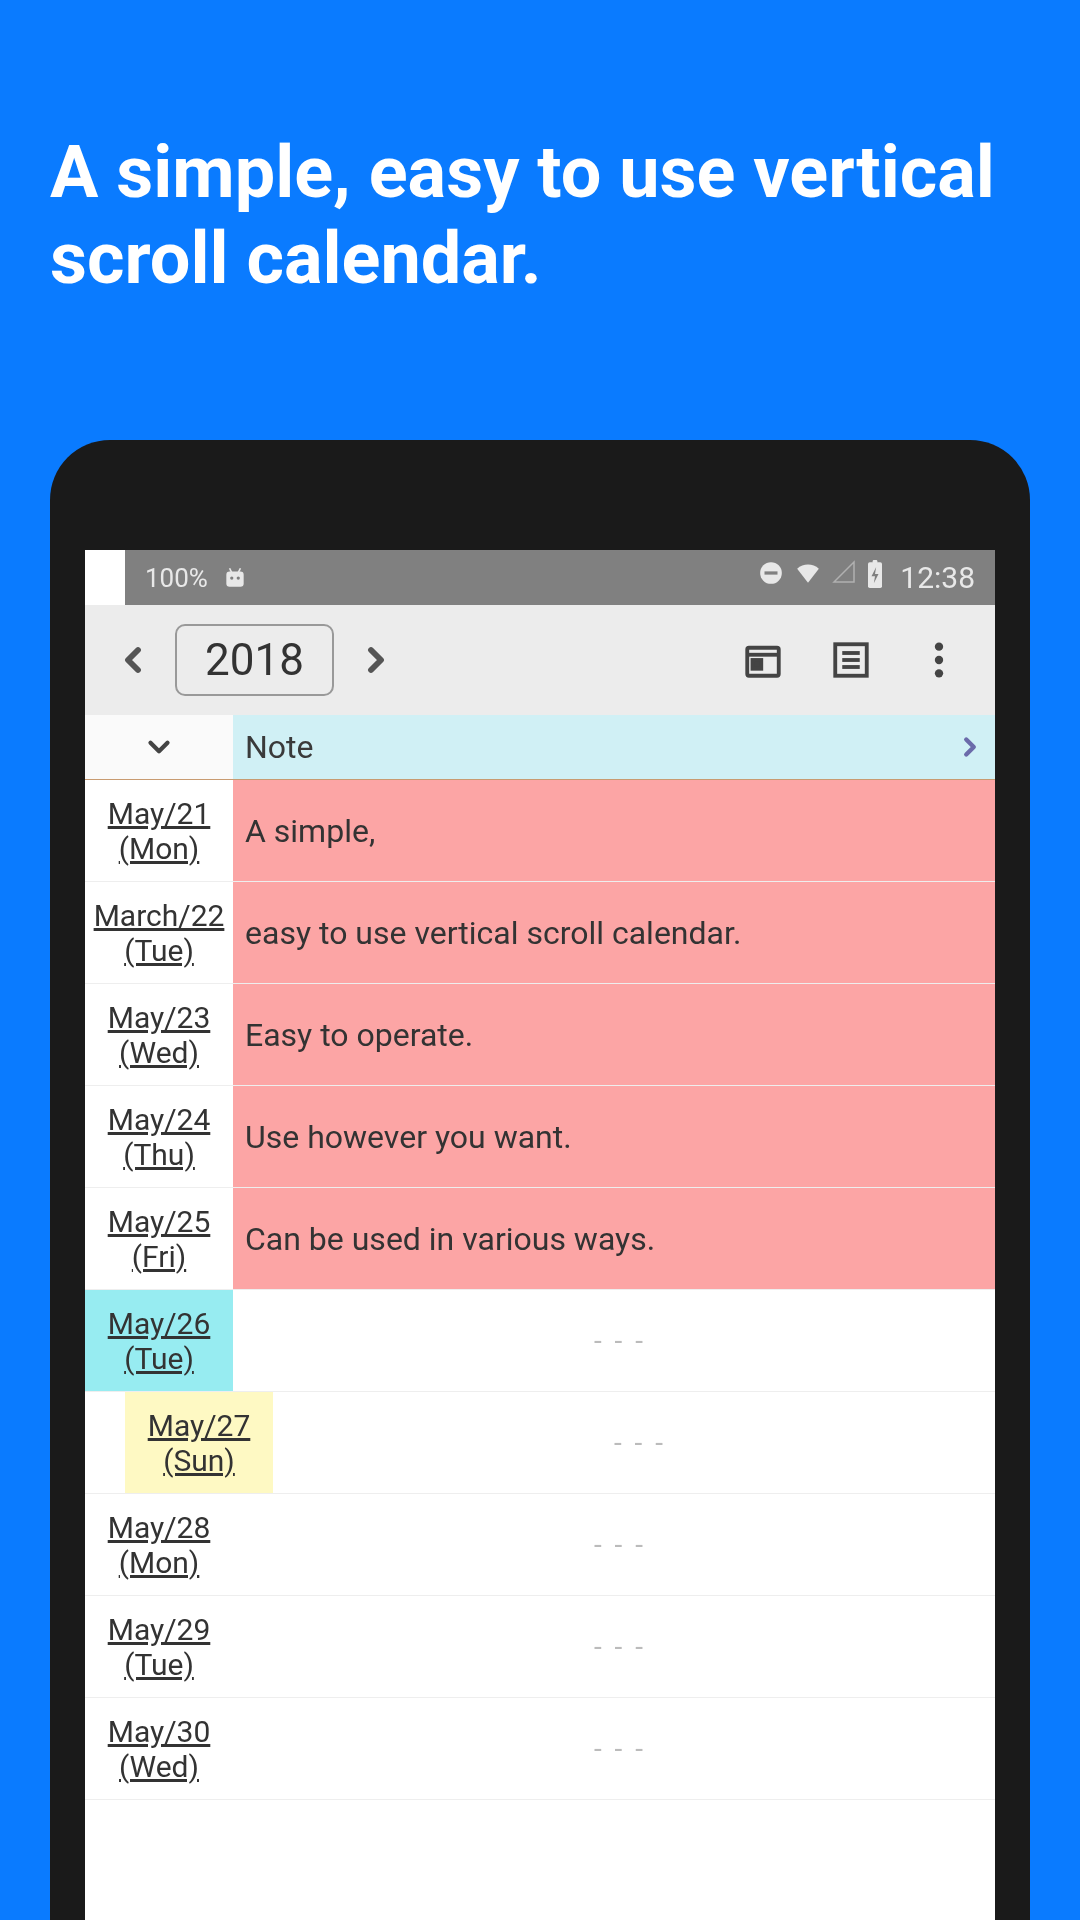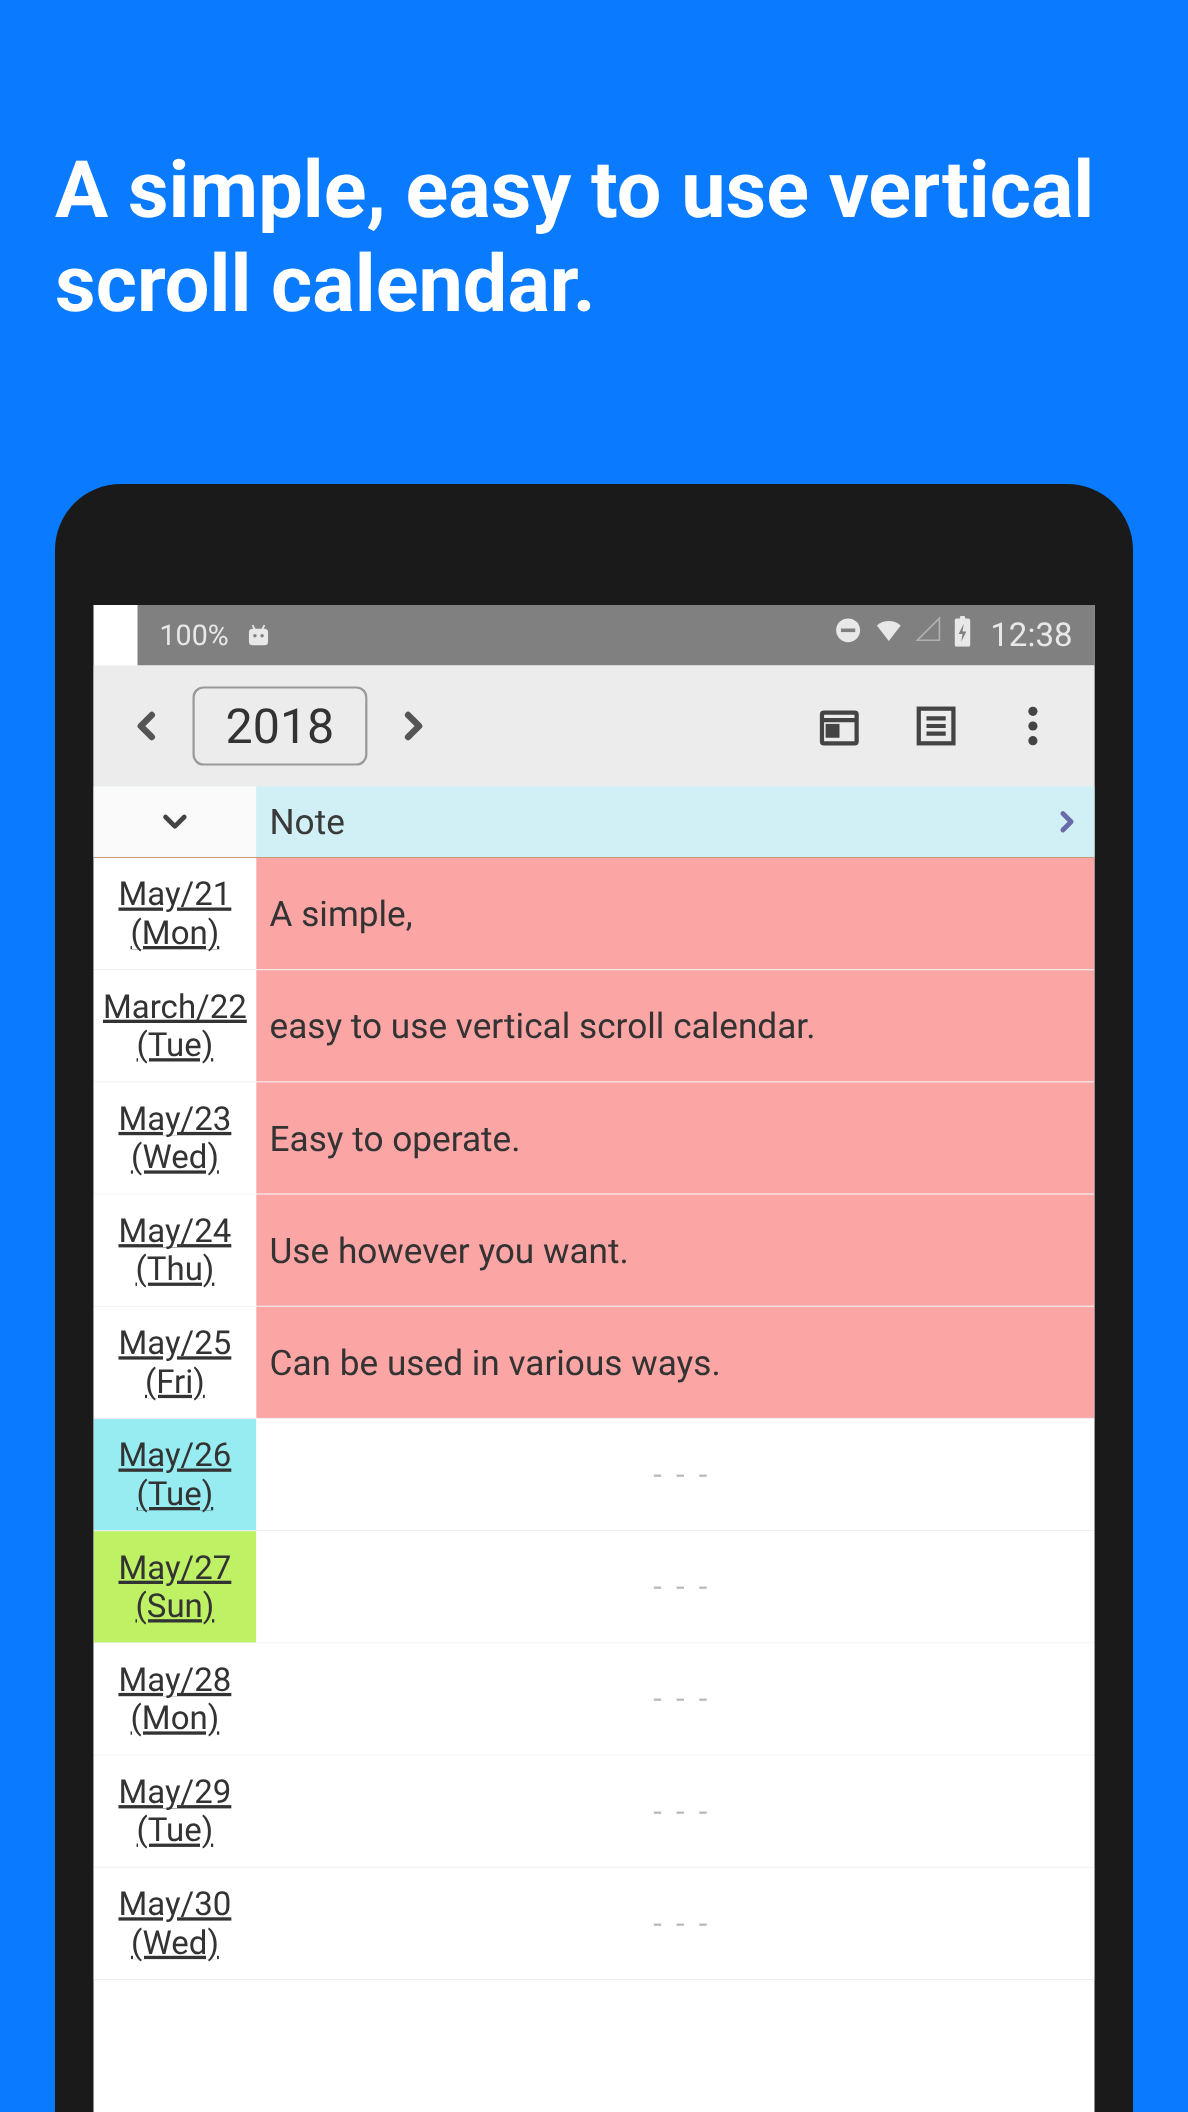--- a/index.html
+++ b/index.html
@@ -146,21 +146,21 @@
       display: flex;
       flex-direction: column;
       align-items: center;
       justify-content: center;
       font-size: 30px;
       color: #333;
       background: white;
       text-decoration: underline;
     }
     .date-cell.sat { background: #97ecf1; }
-    .date-cell.sun { background: #bef264; }
+    .date-cell.sun { background: #fef9c3; margin-left: 40px; }
     .note-cell {
       flex: 1;
       display: flex;
       align-items: center;
       padding-left: 12px;
       font-size: 32px;
       color: #333;
       background: #fca5a5;
     }
     .note-cell.empty {

